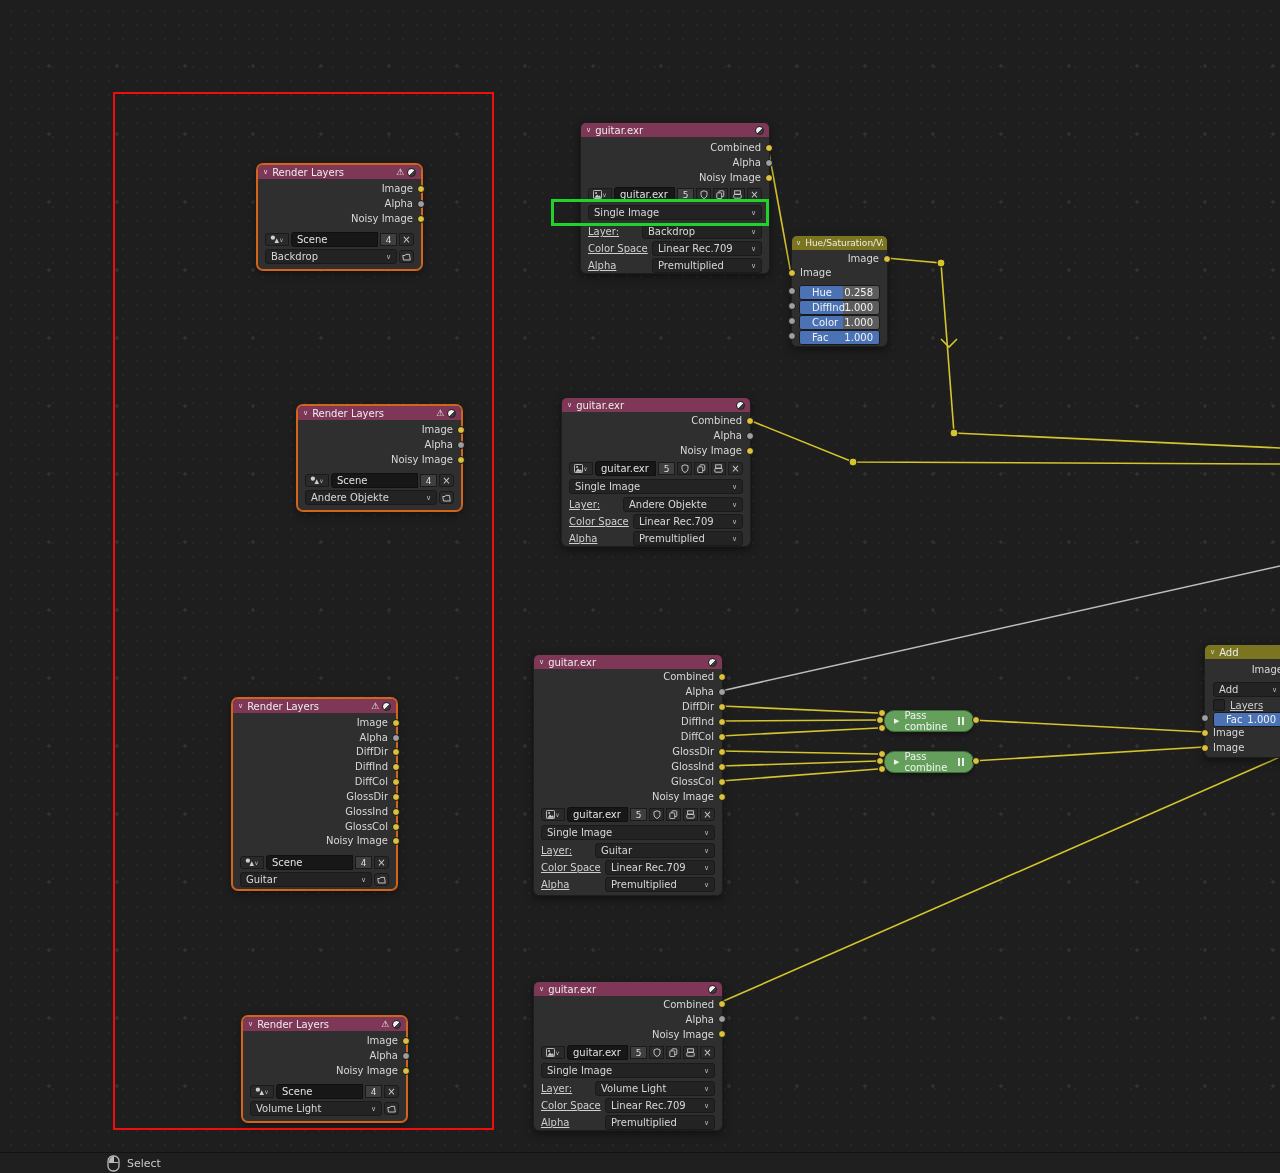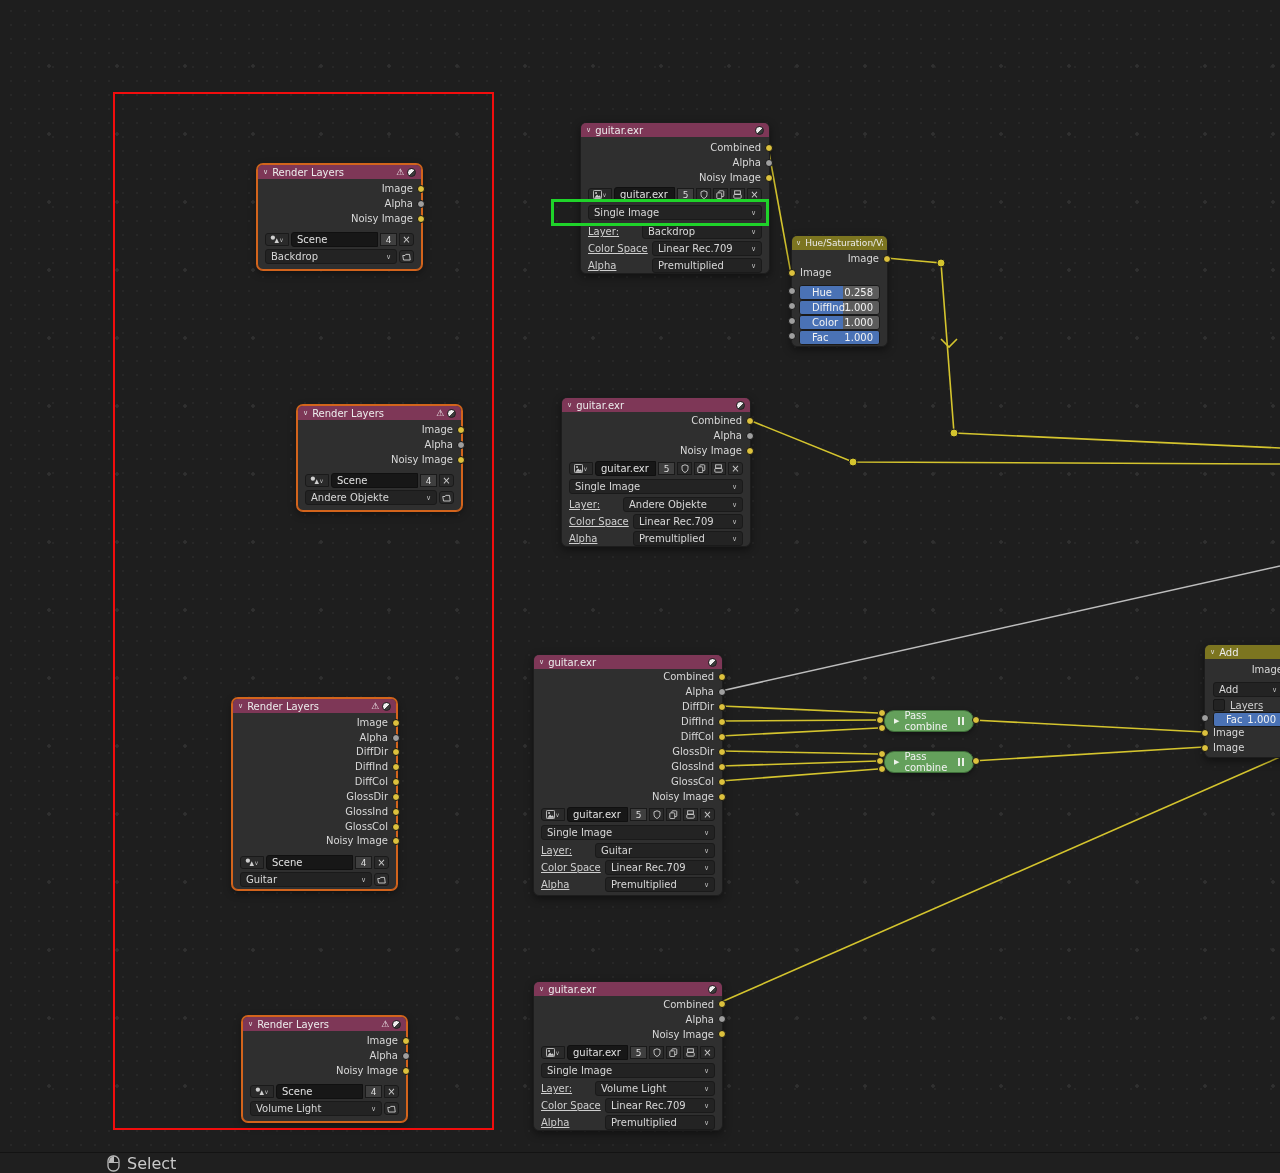--- a/index.html
+++ b/index.html
@@ -62,21 +62,21 @@
   .pill .pchev{font-size:7px;color:#eef2ea;}
   .pill .bars{margin-left:auto;display:flex;gap:2px;}
   .pill .bars i{width:2px;height:8px;background:#e9eee6;display:block;}
 
   .annot{position:absolute;z-index:4;pointer-events:none;}
   .red-box{border:2px solid #f20d0d;}
   .green-box{border:3px solid #1fd32a;}
 
   .statusbar{position:absolute;left:0;top:1152px;width:1280px;height:21px;z-index:5;
     background:#1f1f1f;border-top:1px solid #131313;display:flex;align-items:center;gap:7px;padding:0 0 0 107px;box-sizing:border-box;}
-  .statusbar .stxt{color:#c9c9c9;font-size:16px;}
+  .statusbar .stxt{color:#c9c9c9;font-size:11px;}
   .mini{display:inline-block;vertical-align:middle;}
 </style>
 </head>
 <body>
 
 <div id="stage">
 
   <svg class="wires" width="1280" height="1173">
     <line class="wire-y" x1="768" y1="147" x2="791" y2="274"></line>
     <polyline class="wire-y" points="886,258 941,263 954,433 1280,448"></polyline>

